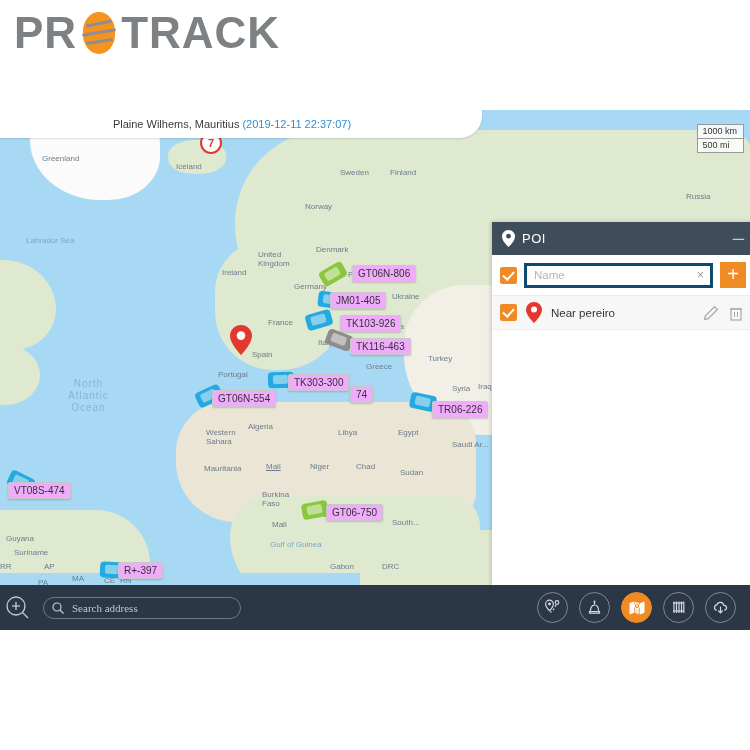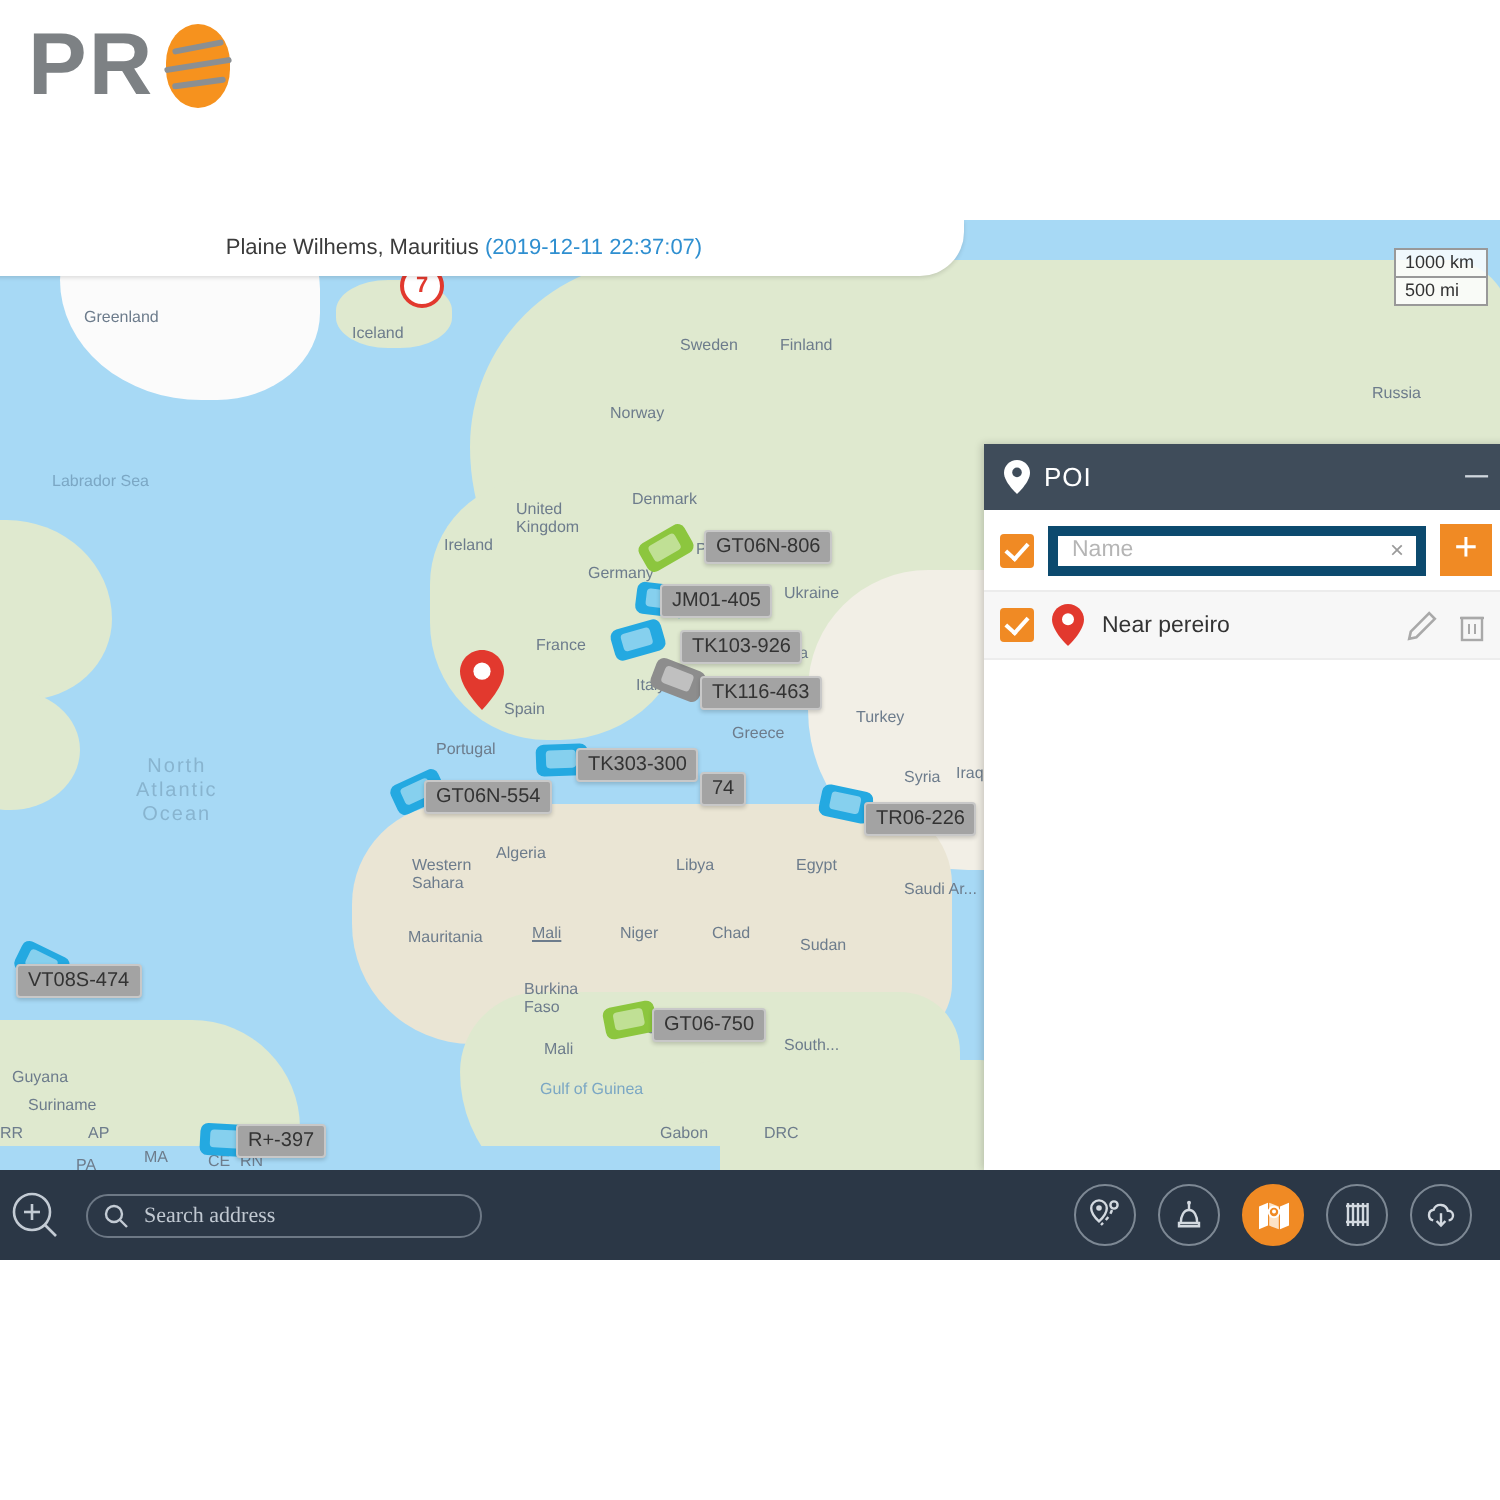--- a/index.html
+++ b/index.html
@@ -56,42 +56,42 @@
   #scale div:first-child { border-top:1px solid #999; }
 
   
   .veh { position:absolute; width:26px; height:16px; border-radius:4px; z-index:20; }
   .veh.blue  { background:#24a9e1; }
   .veh.green { background:#8cc63e; }
   .veh.grey  { background:#8d8d8d; }
   .veh:after { content:""; position:absolute; left:5px; top:3px; width:15px; height:9px; background:rgba(255,255,255,.45); border-radius:2px; }
 
   .tag {
-    position:absolute; background:#a3a3a3; border:1px solid #c8c8c8; border-radius:2px;
+    position:absolute; background:#f0abfc; border:1px solid #c8c8c8; border-radius:2px;
     font-size:10px; color:#333; padding:2px 5px; white-space:nowrap; z-index:25;
     box-shadow:0 1px 2px rgba(0,0,0,.18);
   }
 
   .pin { position:absolute; width:22px; height:30px; z-index:26; }
   .cluster {
     position:absolute; width:22px; height:22px; border-radius:50%;
     background:#fff; border:2px solid #e2392e; color:#e2392e;
     font-size:11px; font-weight:bold; display:flex; align-items:center; justify-content:center; z-index:26;
   }
 
   
   #poi-panel { position:absolute; left:492px; top:222px; width:262px; height:363px; background:#fff; z-index:50; box-shadow:-1px 0 4px rgba(0,0,0,.18); }
   #poi-head { height:33px; background:#3f4c5a; display:flex; align-items:center; padding:0 10px; color:#fff; }
   #poi-head .pin-ic { width:13px; height:17px; margin-right:7px; }
   #poi-head .title { font-size:13px; letter-spacing:.5px; }
   #poi-head .min { margin-left:auto; font-size:16px; line-height:10px; color:#cfd6dd; cursor:pointer; }
   #poi-search { display:flex; align-items:center; padding:7px 8px; gap:7px; background:#fff; }
   .chk { width:17px; height:17px; background:#f08a24; border-radius:2px; position:relative; flex:none; cursor:pointer; }
   .chk:after { content:""; position:absolute; left:5px; top:2px; width:5px; height:9px; border:solid #fff; border-width:0 2px 2px 0; transform:rotate(42deg); }
-  #poi-search .field { flex:1; position:relative; border:5px solid #0c4a6e; height:25px; display:flex; align-items:center; }
+  #poi-search .field { flex:1; position:relative; border:3px solid #0c4a6e; height:25px; display:flex; align-items:center; }
   #poi-search .field input { border:0; outline:0; width:100%; height:100%; padding:0 22px 0 7px; font-size:11.5px; color:#333; font-family:"Liberation Sans", sans-serif; }
   #poi-search .field input::placeholder { color:#b5b5b5; }
   #poi-search .field .clr { position:absolute; right:6px; color:#9a9a9a; font-size:12px; cursor:pointer; }
   #poi-add { width:26px; height:26px; background:#f08a24; color:#fff; font-size:20px; line-height:24px; text-align:center; flex:none; cursor:pointer; }
   #poi-list { border-top:1px solid #ececec; }
   .poi-row { display:flex; align-items:center; gap:9px; padding:6px 10px 6px 8px; background:#f7f7f7; border-bottom:1px solid #ededed; }
   .poi-row .rpin { width:16px; height:21px; flex:none; }
   .poi-row .nm { font-size:11.5px; color:#333; flex:1; }
   .poi-row .act { width:16px; height:16px; cursor:pointer; opacity:.62; }
 
@@ -111,20 +111,21 @@
 
 <div id="logo-bar">
   <div id="logo">
     <span class="word">PR</span>
     <span class="globe">
       <span class="ball"></span>
       <span class="stripe s1"></span>
       <span class="stripe s2"></span>
       <span class="stripe s3"></span>
     </span>
+    <span class="word">TRACK</span>
   </div>
 </div>
 
 <div id="map-wrap">
   <div id="map">
     <div class="sea"></div>
 
     <div class="ice" style="left:30px;  top:-20px; width:130px; height:110px; border-radius:46% 50% 40% 55%;"></div>
     <div class="land green" style="left:168px; top:30px; width:58px; height:34px; border-radius:45%;"></div>
     <div class="land green" style="left:-40px; top:150px; width:96px; height:90px; border-radius:40% 55% 45% 50%;"></div>

